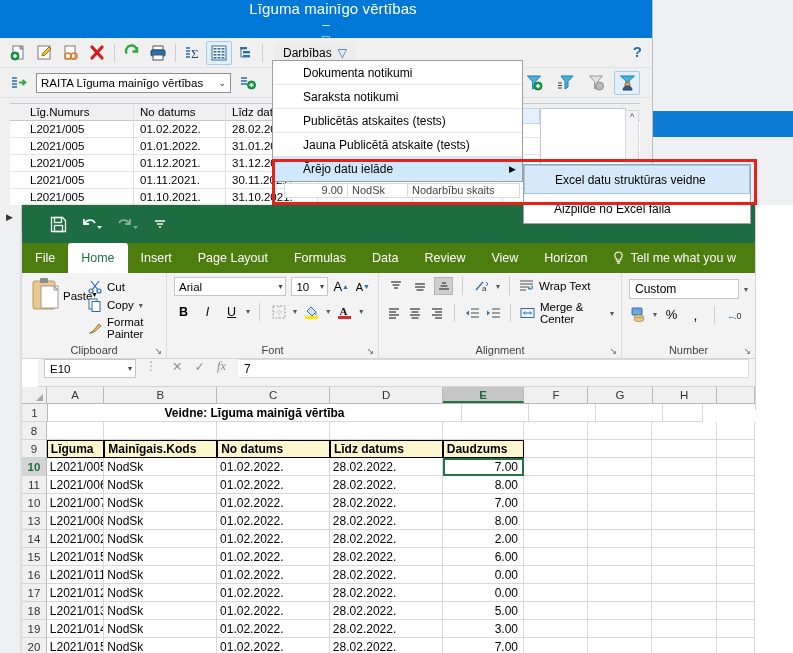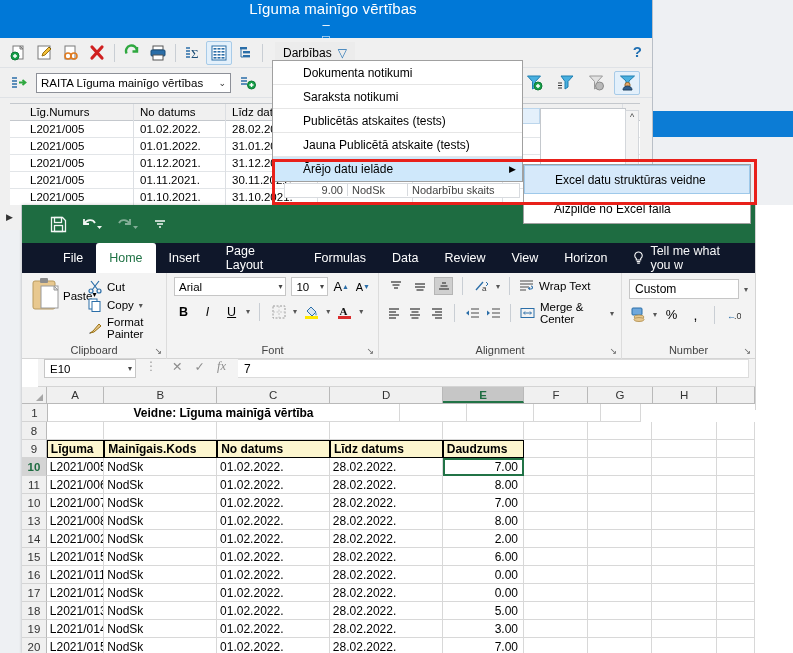--- a/index.html
+++ b/index.html
@@ -75,21 +75,21 @@
   .sitem.hl { background:#d6e9fa; border:1px solid #9ec9ea; }
   .redbox { position:absolute; left:272px; top:159px; width:485px; height:46px;
             border:3px solid #e8201a; z-index:50; pointer-events:none; }
 
   
   .xl { position:absolute; left:22px; top:205px; width:733px; height:448px;
         background:#fff; overflow:hidden; box-shadow:0 0 3px rgba(0,0,0,.25); }
   .xl-qat { height:38px; background:#1e6c41; display:flex; align-items:center; gap:14px; padding-left:28px; color:#fff; }
   .xl-qat .q { font-size:15px; opacity:.95; display:flex; align-items:center; gap:2px;}
   .xl-qat .dim { opacity:.45; }
-  .xl-tabs { height:30px; background:#0f172a; display:flex; align-items:stretch; color:#fff; font-size:12.5px;padding-left:28px; }
+  .xl-tabs { height:30px; background:#4d7c0f; display:flex; align-items:stretch; color:#fff; font-size:12.5px; }
   .xtab { padding:0 13px; display:flex; align-items:center; }
   .xtab.active { background:#fff; color:#217346; border-radius:3px 3px 0 0; }
   .xtab.tellme { gap:6px; opacity:.97; }
 
   .xl-ribbon { height:86px; background:#f3f3f3; border-bottom:1px solid #d4d4d4; display:flex; position:relative;}
   .grp { position:relative; padding:4px 7px 0 7px; height:86px; }
   .grp + .grp { border-left:1px solid #dcdcdc; }
   .grp-name { position:absolute; bottom:3px; left:0; width:100%; text-align:center;
               font-size:11px; color:#444; }
   .grp-launch { position:absolute; bottom:3px; right:4px; font-size:9px; color:#666; }
@@ -727,21 +727,21 @@
         <div class="ch wD">D</div>
         <div class="ch wE sel">E</div>
         <div class="ch wF">F</div>
         <div class="ch wG">G</div>
         <div class="ch wH">H</div>
         <div class="ch wI"></div>
       </div>
 
       <div class="srow">
         <div class="rh">1</div>
-        <div class="cl titlecell" style="width:352px; border-right:1px solid #d8d8d8;">Veidne: Līguma mainīgā vērtība</div>
+        <div class="cl titlecell" style="width:414px; border-right:1px solid #d8d8d8;">Veidne: Līguma mainīgā vērtība</div>
         <div class="cl wF"></div>
         <div class="cl wG"></div>
         <div class="cl wH"></div>
         <div class="cl wI"></div>
       </div>
 
       <div class="srow">
         <div class="rh">8</div>
         <div class="cl wA"></div>
         <div class="cl wB"></div>

